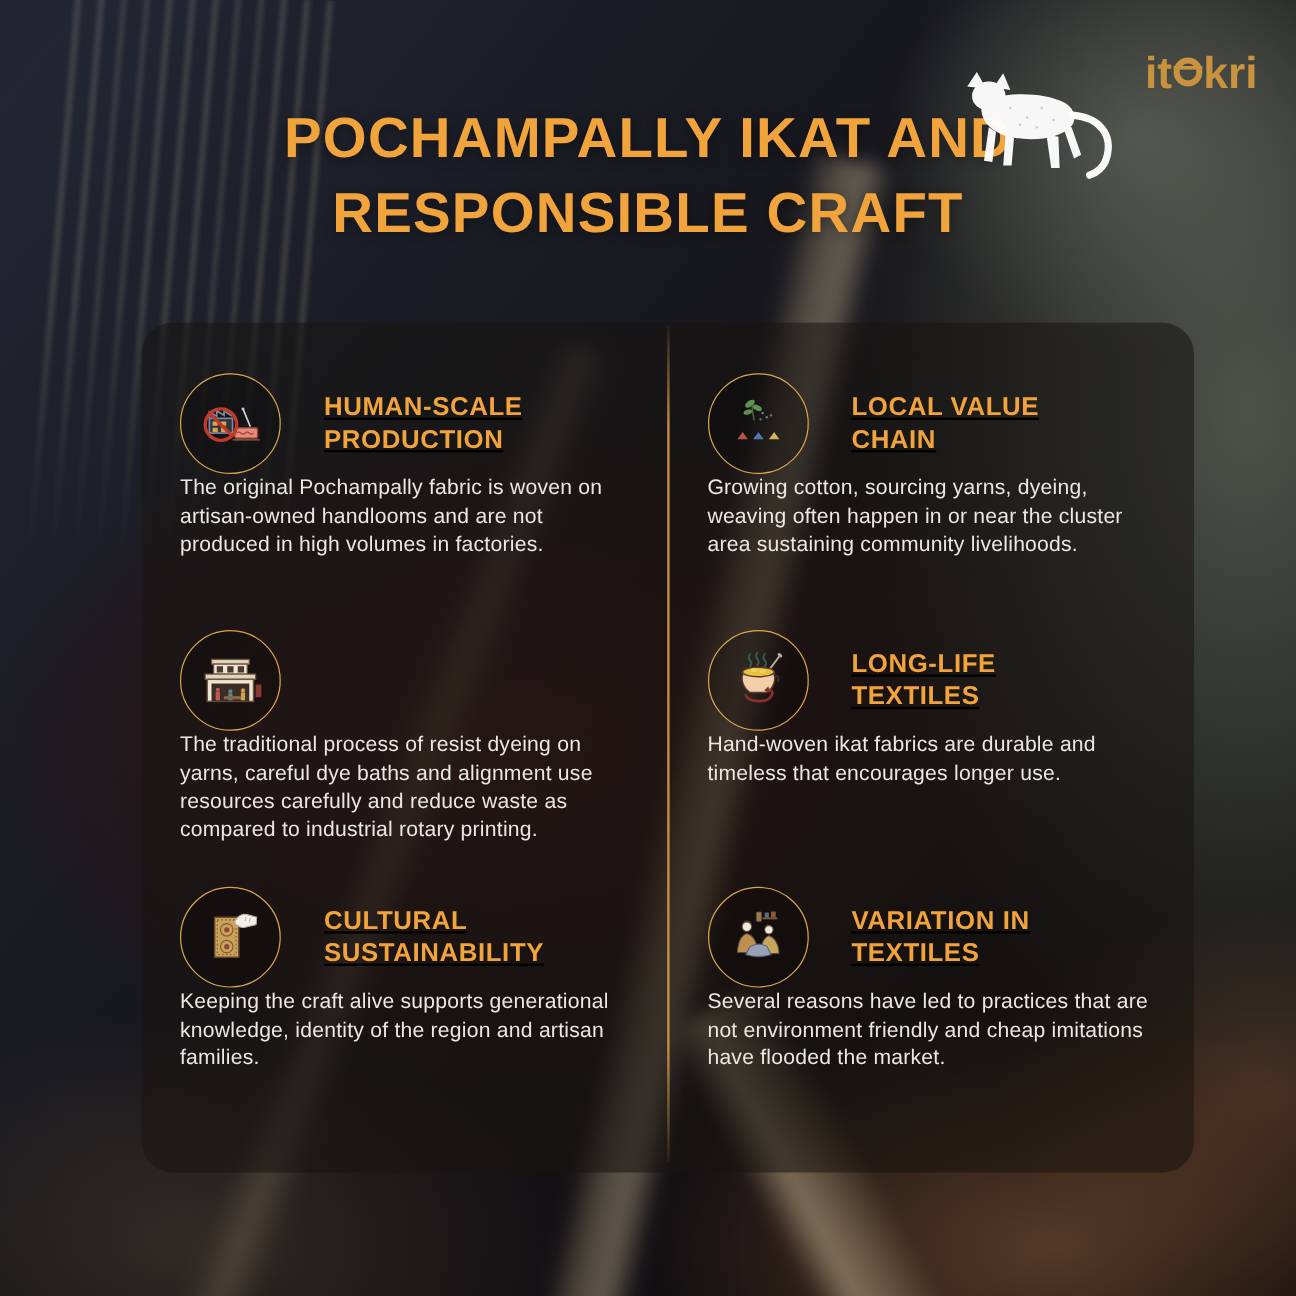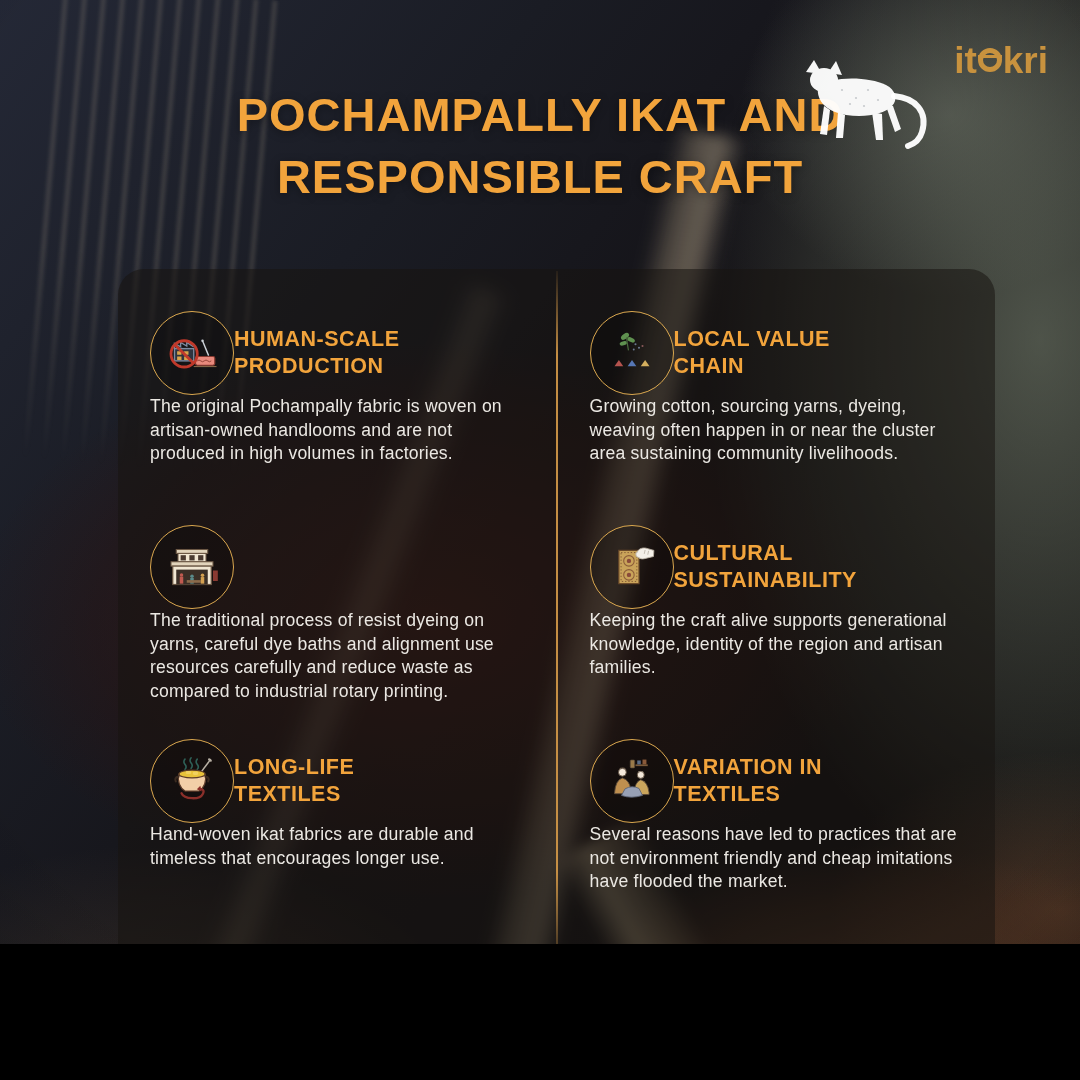--- a/index.html
+++ b/index.html
@@ -1,17 +1,17 @@
 <!DOCTYPE html>
 <html><head>
 <meta charset="utf-8">
 <style>
   html,body { margin:0; padding:0; background:#000; }
   .canvas {
-    position:relative; width:1080px; height:944px; overflow:hidden;
+    position:relative; width:1080px; height:1080px; overflow:hidden;
     background:#4c1d95;
     font-family:"Liberation Sans", sans-serif;
   }
 
   
   .bg-base { position:absolute; inset:0;
     background:
       radial-gradient(430px 720px at 1040px 340px, rgba(118,128,110,.60), rgba(88,96,82,.28) 55%, transparent 78%),
       radial-gradient(300px 260px at 950px 115px, rgba(152,160,144,.38), transparent 70%),
       radial-gradient(560px 340px at 430px 620px, rgba(78,28,20,.55), rgba(52,18,13,.30) 60%, transparent 82%),
@@ -51,21 +51,21 @@
   
   .panel { position:absolute; left:118px; top:269px; width:877px; height:708px;
     border-radius:26px; background:rgba(24,20,16,.55); z-index:4; }
   .divider { position:absolute; left:calc(50% - 1px); top:2px; bottom:8px; width:2px;
     background:linear-gradient(180deg, rgba(201,141,63,.08), rgba(205,148,70,.95) 12%, rgba(205,148,70,.95) 86%, rgba(201,141,63,.08)); }
 
   .grid { position:absolute; left:32px; right:26px; top:42px; bottom:24px;
     display:grid; grid-template-columns:1fr 1fr; grid-template-rows:1fr 1fr 1fr; column-gap:60px; }
 
   .card { position:relative; }
-  .card-head { display:flex; align-items:center; gap:0; }
+  .card-head { display:flex; align-items:center; gap:36px;text-decoration:underline; }
   .icon-ring { width:82px; height:82px; flex:0 0 auto; border:1.7px solid #DBA84F; border-radius:50%;
     display:flex; align-items:center; justify-content:center; background:rgba(0,0,0,.22); }
   .card-title { color:#F2A43C; font-size:21.5px; font-weight:800; letter-spacing:.5px; line-height:1.24; }
   .card-title span { display:block; }
   .card-body { max-width:408px; color:#EBE8E3; font-size:17.6px; line-height:1.34; letter-spacing:.2px; }
 </style>
 </head>
 <body>
 
 <div class="canvas">
@@ -192,44 +192,20 @@
           <div class="card-title">
           </div>
         </div>
         <div class="card-body">The traditional process of resist dyeing on yarns, careful dye baths and alignment use resources carefully and reduce waste as compared to industrial rotary printing.</div>
       </div>
 
       <div class="card">
         <div class="card-head">
           <div class="icon-ring">
             <svg width="56" height="56" viewBox="0 0 64 64">
-              <rect x="17" y="13" width="23" height="38" fill="#c9a35a" stroke="#6b4a2a" stroke-width="1.4"></rect>
-              <rect x="19.5" y="15.5" width="18" height="33" fill="none" stroke="#7a5230" stroke-width="1" stroke-dasharray="1.5 2.2"></rect>
-              <circle cx="28.5" cy="25" r="6" fill="none" stroke="#8a5a38" stroke-width="1.2"></circle>
-              <circle cx="28.5" cy="25" r="2.5" fill="#8a4a3a"></circle>
-              <circle cx="28.5" cy="41" r="6" fill="none" stroke="#8a5a38" stroke-width="1.2"></circle>
-              <circle cx="28.5" cy="41" r="2.5" fill="#8a4a3a"></circle>
-              <path d="M37 17 C38 12 43 9.5 48 10.5 L57 13 L56.5 20 L46 22.5 C41 23.5 38 21 37 17 Z" fill="#f4f0e9" stroke="#b8b0a4" stroke-width="1"></path>
-              <path d="M38.5 14.5 q-3.5 2 -1.5 5.5 l4.5 2" fill="#f4f0e9" stroke="#b8b0a4" stroke-width="1"></path>
-              <line x1="47" y1="12.5" x2="46" y2="17" stroke="#b8b0a4" stroke-width=".9"></line>
-              <line x1="51" y1="13.5" x2="50" y2="18" stroke="#b8b0a4" stroke-width=".9"></line>
-            </svg>
-          </div>
-          <div class="card-title">
-            <span>CULTURAL</span>
-            <span>SUSTAINABILITY</span>
-          </div>
-        </div>
-        <div class="card-body">Keeping the craft alive supports generational knowledge, identity of the region and artisan families.</div>
-      </div>
-
-      <div class="card">
-        <div class="card-head">
-          <div class="icon-ring">
-            <svg width="56" height="56" viewBox="0 0 64 64">
               <g stroke="#2e6057" stroke-width="1.8" fill="none" stroke-linecap="round">
                 <path d="M24 7 q-2.5 3 0 6 q2.5 3 0 5.5"></path>
                 <path d="M31 5.5 q-2.5 3 0 6 q2.5 3 0 6"></path>
                 <path d="M38 7 q-2.5 3 0 6 q2.5 3 0 5.5"></path>
               </g>
               <line x1="52" y1="9" x2="43" y2="21" stroke="#b8b0a4" stroke-width="1.8"></line>
               <ellipse cx="52.5" cy="8" rx="2.5" ry="1.6" fill="#b8b0a4" transform="rotate(40 52.5 8)"></ellipse>
               <path d="M17 24 C15 32 18 40 24 43.5 L40 43.5 C46 40 49 32 47 24 Z" fill="#f2cfa8" stroke="#5a3a28" stroke-width="1.4"></path>
               <ellipse cx="32" cy="24" rx="15" ry="4.5" fill="#e8c23a" stroke="#5a3a28" stroke-width="1.4"></ellipse>
               <rect x="25" y="20.5" width="6" height="3.5" rx="1.5" fill="#f0d060"></rect>
@@ -245,20 +221,44 @@
             <span>TEXTILES</span>
           </div>
         </div>
         <div class="card-body">Hand-woven ikat fabrics are durable and timeless that encourages longer use.</div>
       </div>
 
       <div class="card">
         <div class="card-head">
           <div class="icon-ring">
             <svg width="56" height="56" viewBox="0 0 64 64">
+              <rect x="17" y="13" width="23" height="38" fill="#c9a35a" stroke="#6b4a2a" stroke-width="1.4"></rect>
+              <rect x="19.5" y="15.5" width="18" height="33" fill="none" stroke="#7a5230" stroke-width="1" stroke-dasharray="1.5 2.2"></rect>
+              <circle cx="28.5" cy="25" r="6" fill="none" stroke="#8a5a38" stroke-width="1.2"></circle>
+              <circle cx="28.5" cy="25" r="2.5" fill="#8a4a3a"></circle>
+              <circle cx="28.5" cy="41" r="6" fill="none" stroke="#8a5a38" stroke-width="1.2"></circle>
+              <circle cx="28.5" cy="41" r="2.5" fill="#8a4a3a"></circle>
+              <path d="M37 17 C38 12 43 9.5 48 10.5 L57 13 L56.5 20 L46 22.5 C41 23.5 38 21 37 17 Z" fill="#f4f0e9" stroke="#b8b0a4" stroke-width="1"></path>
+              <path d="M38.5 14.5 q-3.5 2 -1.5 5.5 l4.5 2" fill="#f4f0e9" stroke="#b8b0a4" stroke-width="1"></path>
+              <line x1="47" y1="12.5" x2="46" y2="17" stroke="#b8b0a4" stroke-width=".9"></line>
+              <line x1="51" y1="13.5" x2="50" y2="18" stroke="#b8b0a4" stroke-width=".9"></line>
+            </svg>
+          </div>
+          <div class="card-title">
+            <span>CULTURAL</span>
+            <span>SUSTAINABILITY</span>
+          </div>
+        </div>
+        <div class="card-body">Keeping the craft alive supports generational knowledge, identity of the region and artisan families.</div>
+      </div>
+
+      <div class="card">
+        <div class="card-head">
+          <div class="icon-ring">
+            <svg width="56" height="56" viewBox="0 0 64 64">
               <rect x="36" y="13" width="14" height="2" fill="#7a5a3a"></rect>
               <rect x="38" y="8.5" width="4" height="4.5" fill="#5a6b85"></rect>
               <rect x="44" y="7.5" width="4.5" height="5.5" fill="#8a5a3a"></rect>
               <rect x="30" y="8" width="5" height="9" rx="1" fill="#9a7a4a" stroke="#5a4a3a" stroke-width=".8"></rect>
               <path d="M17 18 a5 5 0 0 1 9 2" fill="#3a3028"></path>
               <circle cx="21" cy="22" r="4.5" fill="#f3e8da" stroke="#5a4a3a" stroke-width="1"></circle>
               <path d="M12 46 Q13 31 21 28.5 Q29 31 30.5 41 L30.5 46.5 L12 46.5 Z" fill="#bf8f4f" stroke="#5a4a3a" stroke-width="1"></path>
               <path d="M38.5 22 a4.5 4.5 0 0 1 7.5 1.5" fill="#e8e2d8"></path>
               <circle cx="42" cy="25" r="4" fill="#f3e8da" stroke="#5a4a3a" stroke-width="1"></circle>
               <path d="M34 47 Q35 33 42 30.5 Q50 33 51.5 45 L51.5 47.5 L34 47.5 Z" fill="#caa55c" stroke="#5a4a3a" stroke-width="1"></path>

